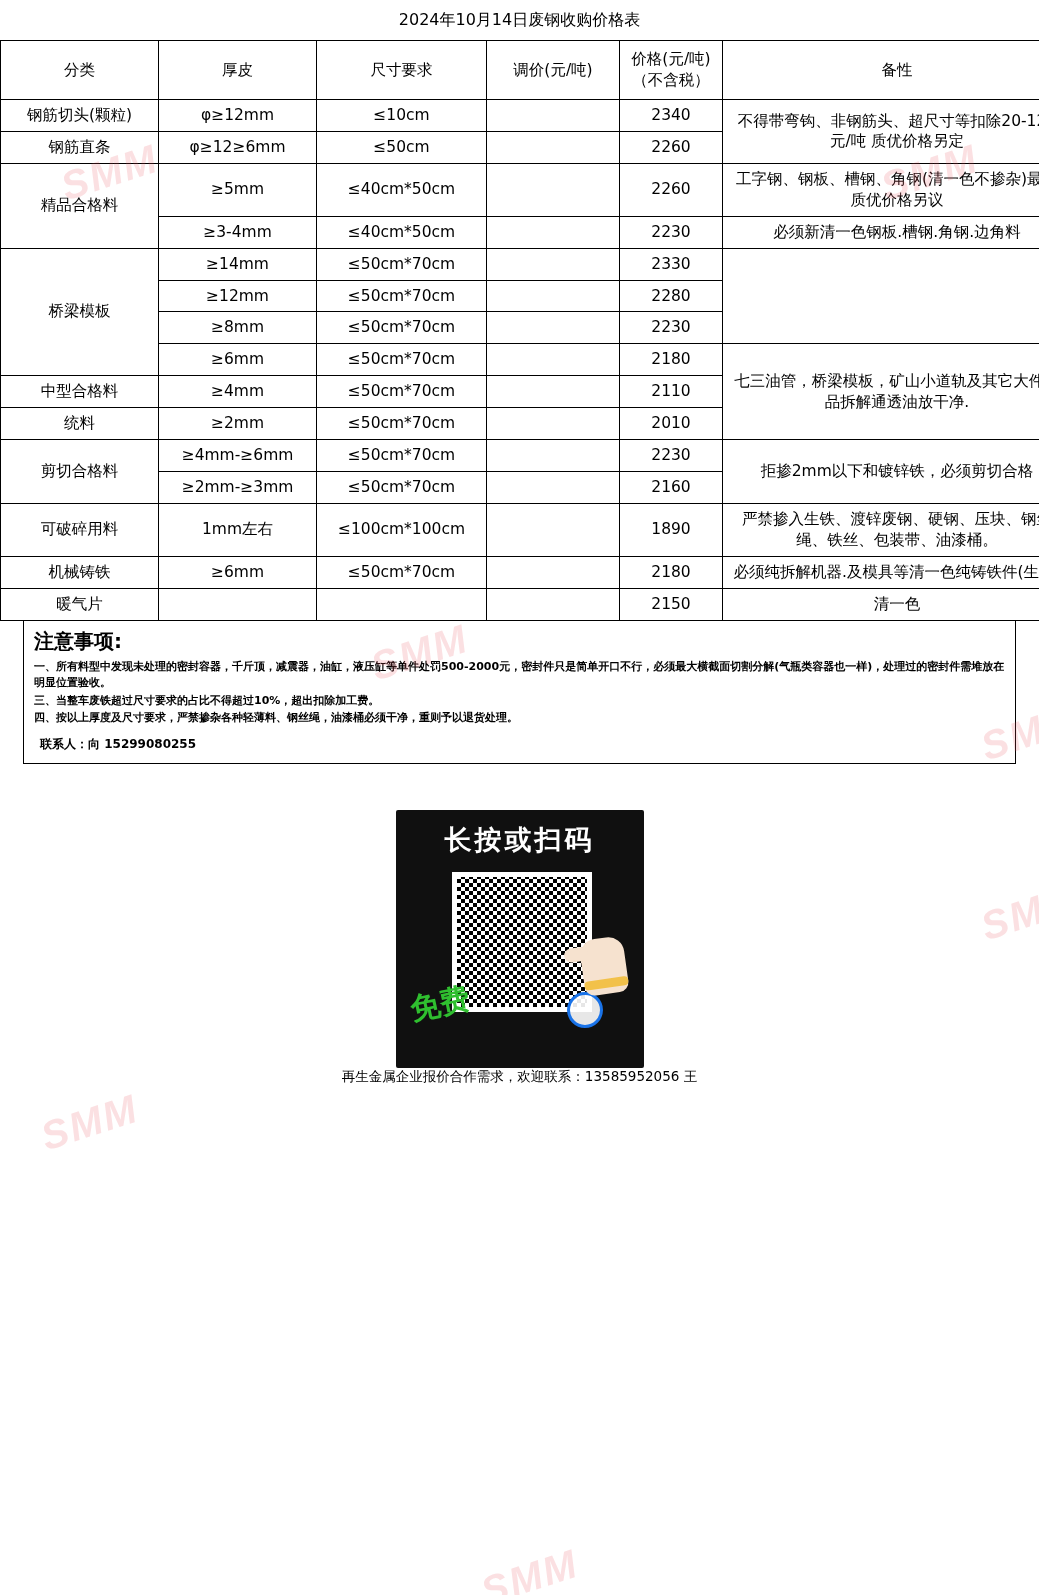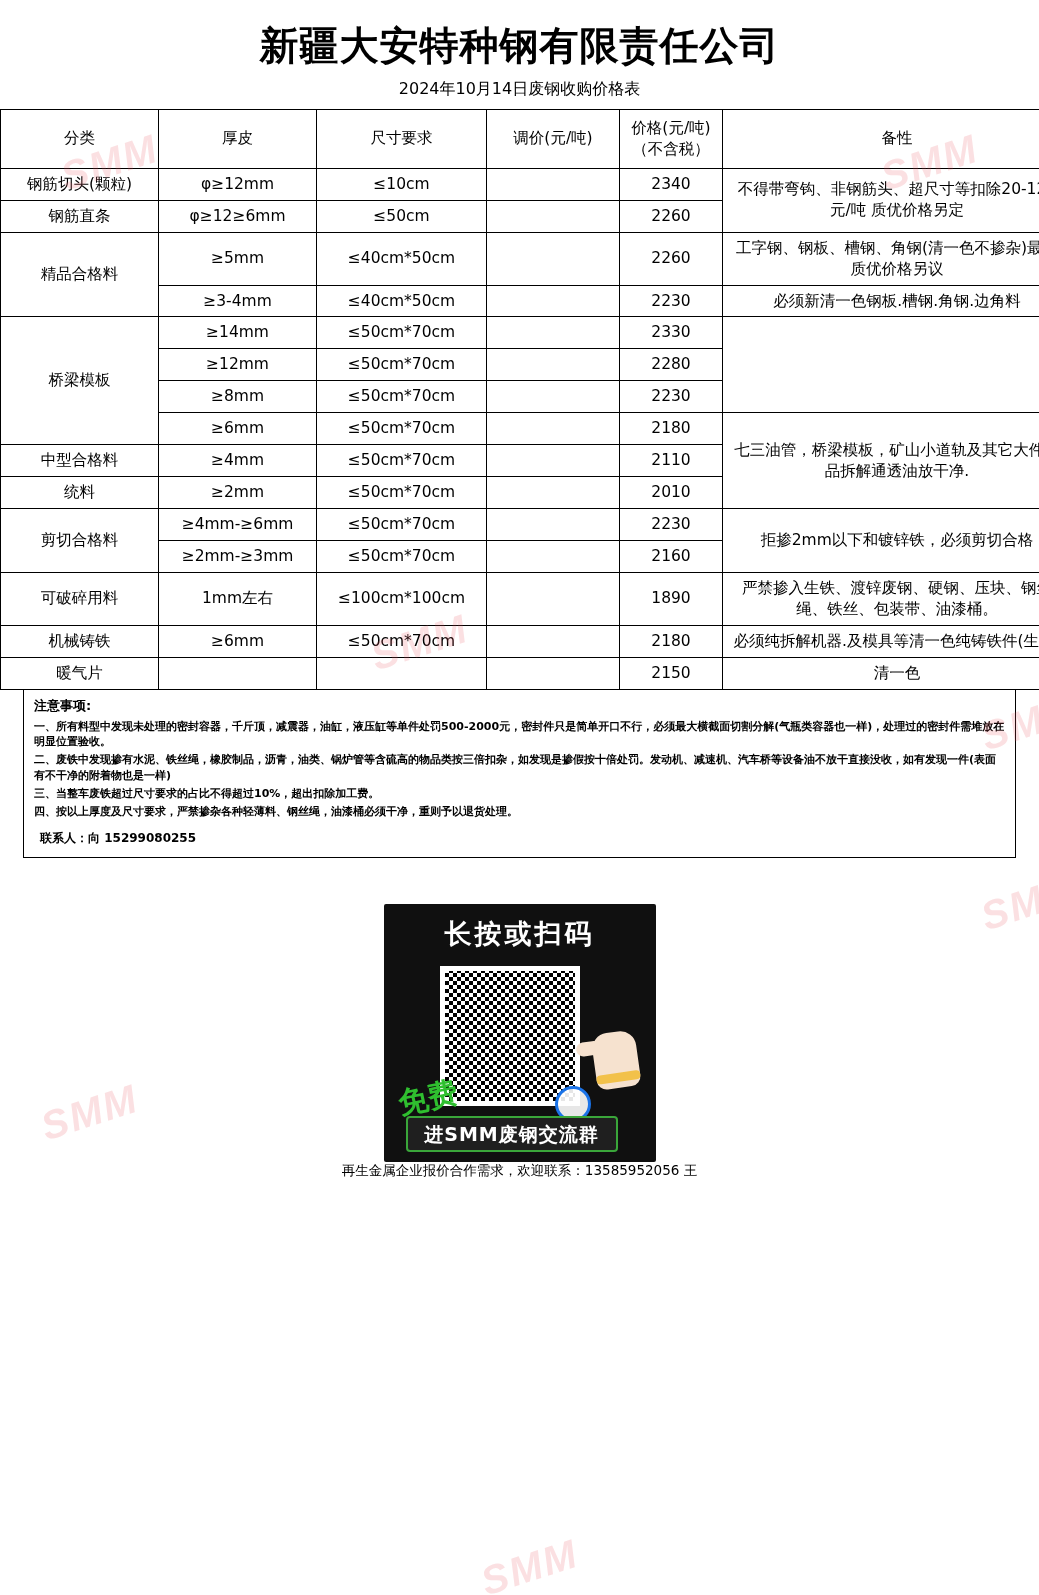--- a/index.html
+++ b/index.html
@@ -71,39 +71,39 @@
   .notes {
     width: 993px;
     margin: 0 auto;
     border: 1px solid #000;
     border-top: none;
     box-sizing: border-box;
     padding: 7px 10px 10px 10px;
     font-family: "DejaVu Sans", "Liberation Sans", sans-serif;
   }
   .notes .nhead {
-    font-size: 13px;
+    font-size: 20px;
     font-weight: bold;
     margin-bottom: 4px;
   }
   .notes .nline {
     font-size: 11px;
     font-weight: bold;
     line-height: 1.45;
     margin-bottom: 2px;
   }
   .notes .contact {
     font-size: 12px;
     font-weight: bold;
     margin-top: 10px;
     padding-left: 6px;
   }
   .qr-wrap {
     margin: 46px auto 0 auto;
-    width: 272px;
+    width: 248px;
     height: 258px;
     background: #101010;
     position: relative;
     border-radius: 2px;
     overflow: hidden;
   }
   .qr-head {
     color: #fff;
     text-align: center;
     font-size: 27px;
@@ -226,21 +226,20 @@
 <div class="page">
 
   <div class="wm wm1">SMM</div>
   <div class="wm wm2">SMM</div>
   <div class="wm wm3">SMM</div>
   <div class="wm wm4">SMM</div>
   <div class="wm wm5">SMM</div>
   <div class="wm wm6">SMM</div>
   <div class="wm wm7">SMM</div>
 
-  <div class="title">新疆大安特种钢有限责任公司</div>
   <div class="subtitle">2024年10月14日废钢收购价格表</div>
 
   <table class="price">
     <thead>
       <tr>
         <th class="c0">分类</th>
         <th class="c1">厚皮</th>
         <th class="c2">尺寸要求</th>
         <th class="c3">调价(元/吨)</th>
         <th class="c4">价格(元/吨)（不含税）</th>
@@ -371,31 +370,29 @@
         <td></td>
         <td>2150</td>
         <td class="left">清一色</td>
       </tr>
     </tbody>
   </table>
 
   <div class="notes">
     <div class="nhead">注意事项:</div>
     <div class="nline">一、所有料型中发现未处理的密封容器，千斤顶，减震器，油缸，液压缸等单件处罚500-2000元，密封件只是简单开口不行，必须最大横截面切割分解(气瓶类容器也一样)，处理过的密封件需堆放在明显位置验收。</div>
-    <div class="nline">二、废铁中发现掺有水泥、铁丝绳，橡胶制品，沥青，油类、锅炉管等含硫高的物品类按三倍扣杂，如发现是掺假按十倍处罚。发动机、减速机、汽车桥等设备油不放干直接没收，如有发现一件(表面有不干净的附着物也是一样)</div>
     <div class="nline">三、当整车废铁超过尺寸要求的占比不得超过10%，超出扣除加工费。</div>
     <div class="nline">四、按以上厚度及尺寸要求，严禁掺杂各种轻薄料、钢丝绳，油漆桶必须干净，重则予以退货处理。</div>
     <div class="contact">联系人：向  15299080255</div>
   </div>
 
   <div class="qr-wrap">
     <div class="qr-head">长按或扫码</div>
     <div class="qr-code">
       <div class="qr-lens"></div>
     </div>
     <div class="qr-free">免费</div>
     <div class="qr-hand"></div>
-    <div class="qr-bottom">进SMM废钢交流群</div>
   </div>
 
   <div class="footer-note">再生金属企业报价合作需求，欢迎联系：13585952056 王</div>
 
 </div>
 
 </body></html>

